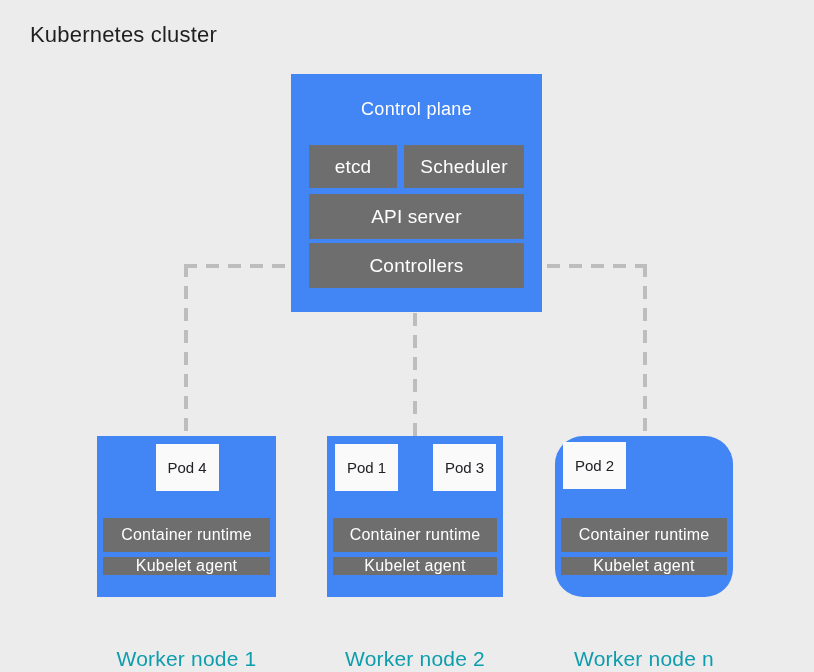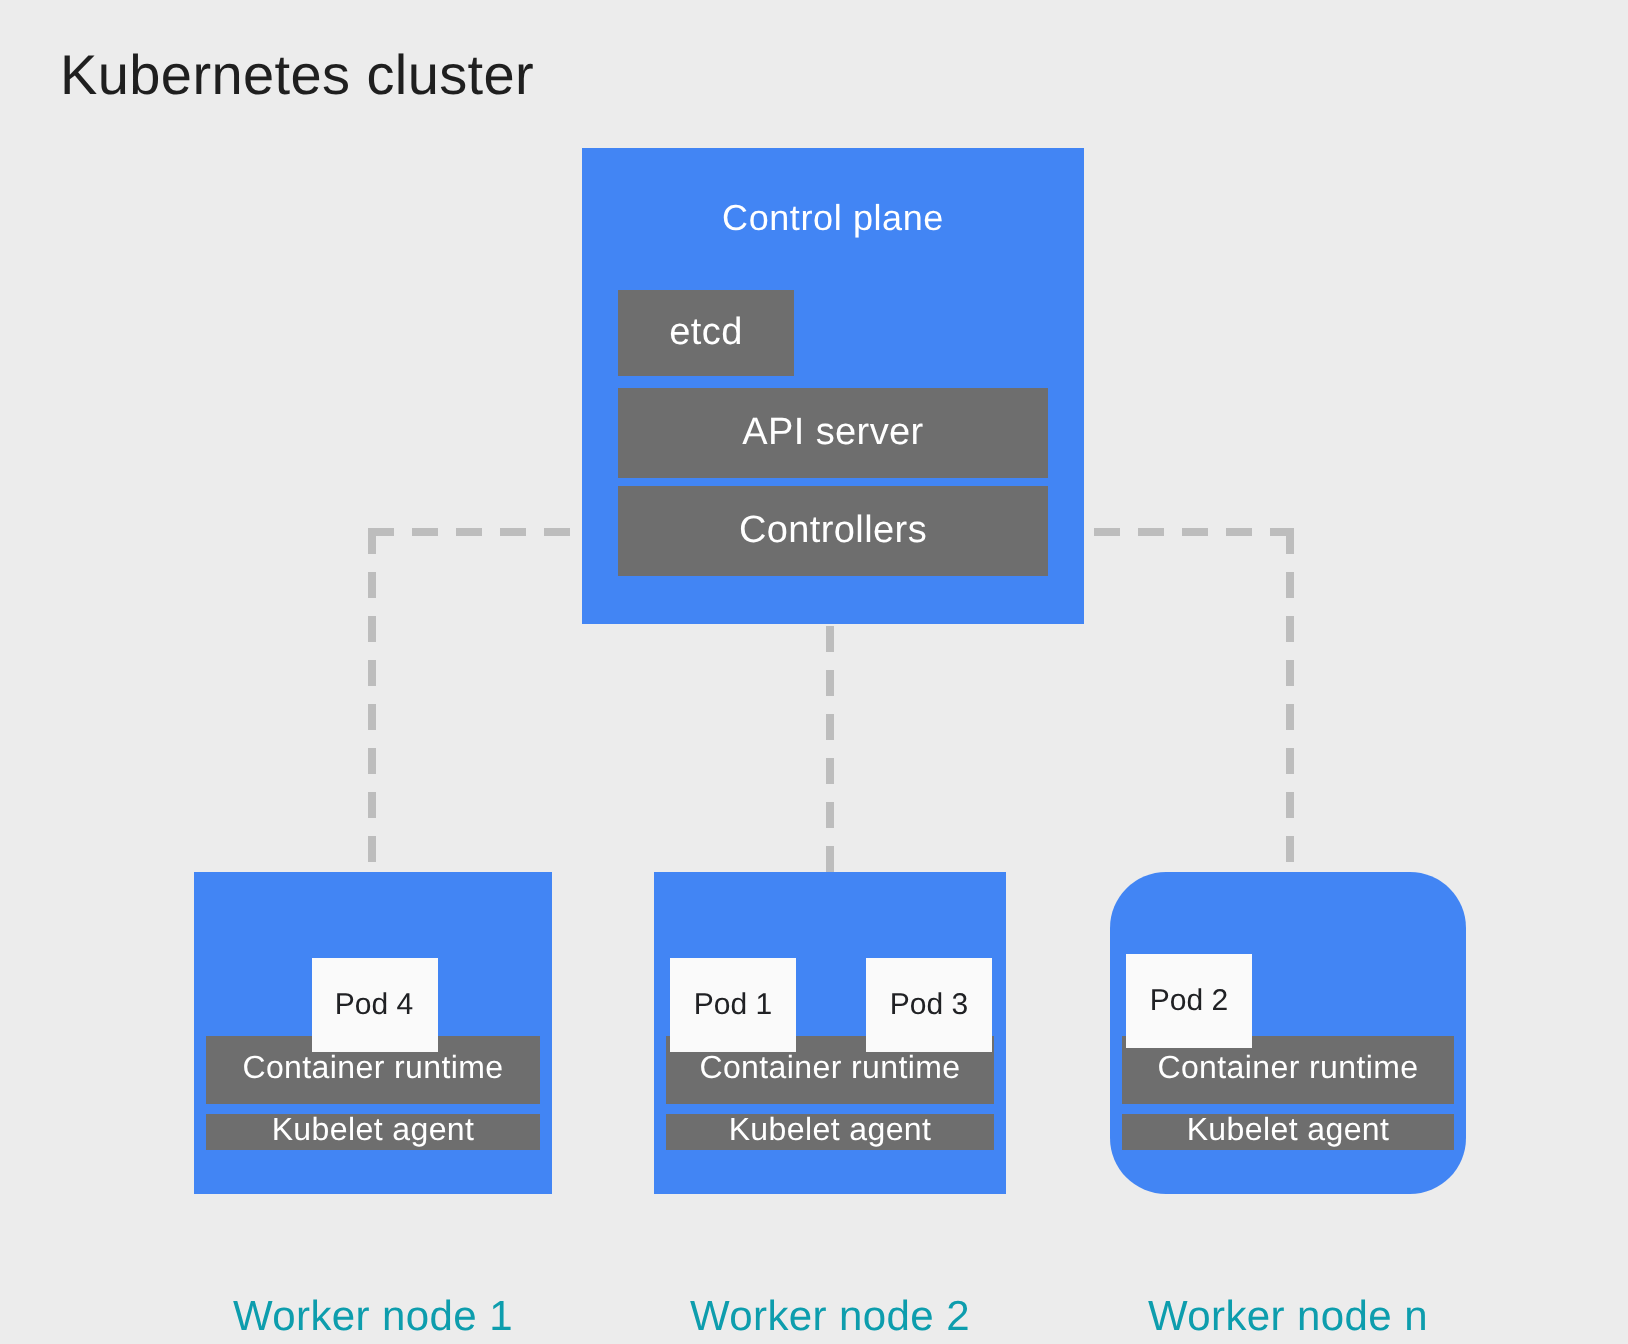--- a/index.html
+++ b/index.html
@@ -16,21 +16,21 @@
   html,body{background:var(--bg);}
   .canvas{
     position:relative;
     width:814px;height:672px;
     background:var(--bg);
     font-family:"Liberation Sans", sans-serif;
     overflow:hidden;
   }
   .diagram-title{
     position:absolute;left:30px;top:22px;
-    font-size:28px;color:var(--ink);letter-spacing:.2px;
+    font-size:22px;color:var(--ink);letter-spacing:.2px;
   }
 
   
   .control-plane{
     position:absolute;left:291px;top:74px;width:251px;height:238px;
     background:var(--blue);
     display:flex;flex-direction:column;
     padding:0 18px;
   }
   .control-plane-title{
@@ -67,21 +67,21 @@
   .node-2{left:327px;width:176px;}
   .node-3{left:555px;width:178px;border-radius:28px;}
   .pod-row{
     margin:8px 7px 0 8px;height:47px;
     display:flex;justify-content:space-between;
   }
   .pod-row--center{justify-content:center;}
   .pod{
     width:63px;height:47px;background:var(--pod);
     display:flex;align-items:center;justify-content:center;
-    font-size:15px;color:#202124;margin-top:35px;
+    font-size:15px;color:#202124;
   }
   .pod--raised{transform:translateY(-2px);}
   .node-gray{
     margin:0 6px;background:var(--gray);color:var(--white);
     display:flex;align-items:center;justify-content:center;
     font-size:16px;letter-spacing:.2px;
   }
   .node-runtime{margin-top:27px;height:34px;}
   .node-kubelet{margin-top:5px;height:18px;}
 
@@ -103,20 +103,21 @@
   <div class="dash-h dash-h-left"></div>
   <div class="dash-h dash-h-right"></div>
   <div class="dash-v dash-v-left"></div>
   <div class="dash-v dash-v-center"></div>
   <div class="dash-v dash-v-right"></div>
 
   <div class="control-plane">
     <div class="control-plane-title">Control plane</div>
     <div class="cp-row">
       <div class="cp-box cp-etcd">etcd</div>
+      <div class="cp-box cp-scheduler">Scheduler</div>
     </div>
     <div class="cp-box cp-wide">API server</div>
     <div class="cp-box cp-wide">Controllers</div>
   </div>
 
   <div class="worker-node node-1">
     <div class="pod-row pod-row--center">
       <div class="pod">Pod 4</div>
     </div>
     <div class="node-gray node-runtime">Container runtime</div>

